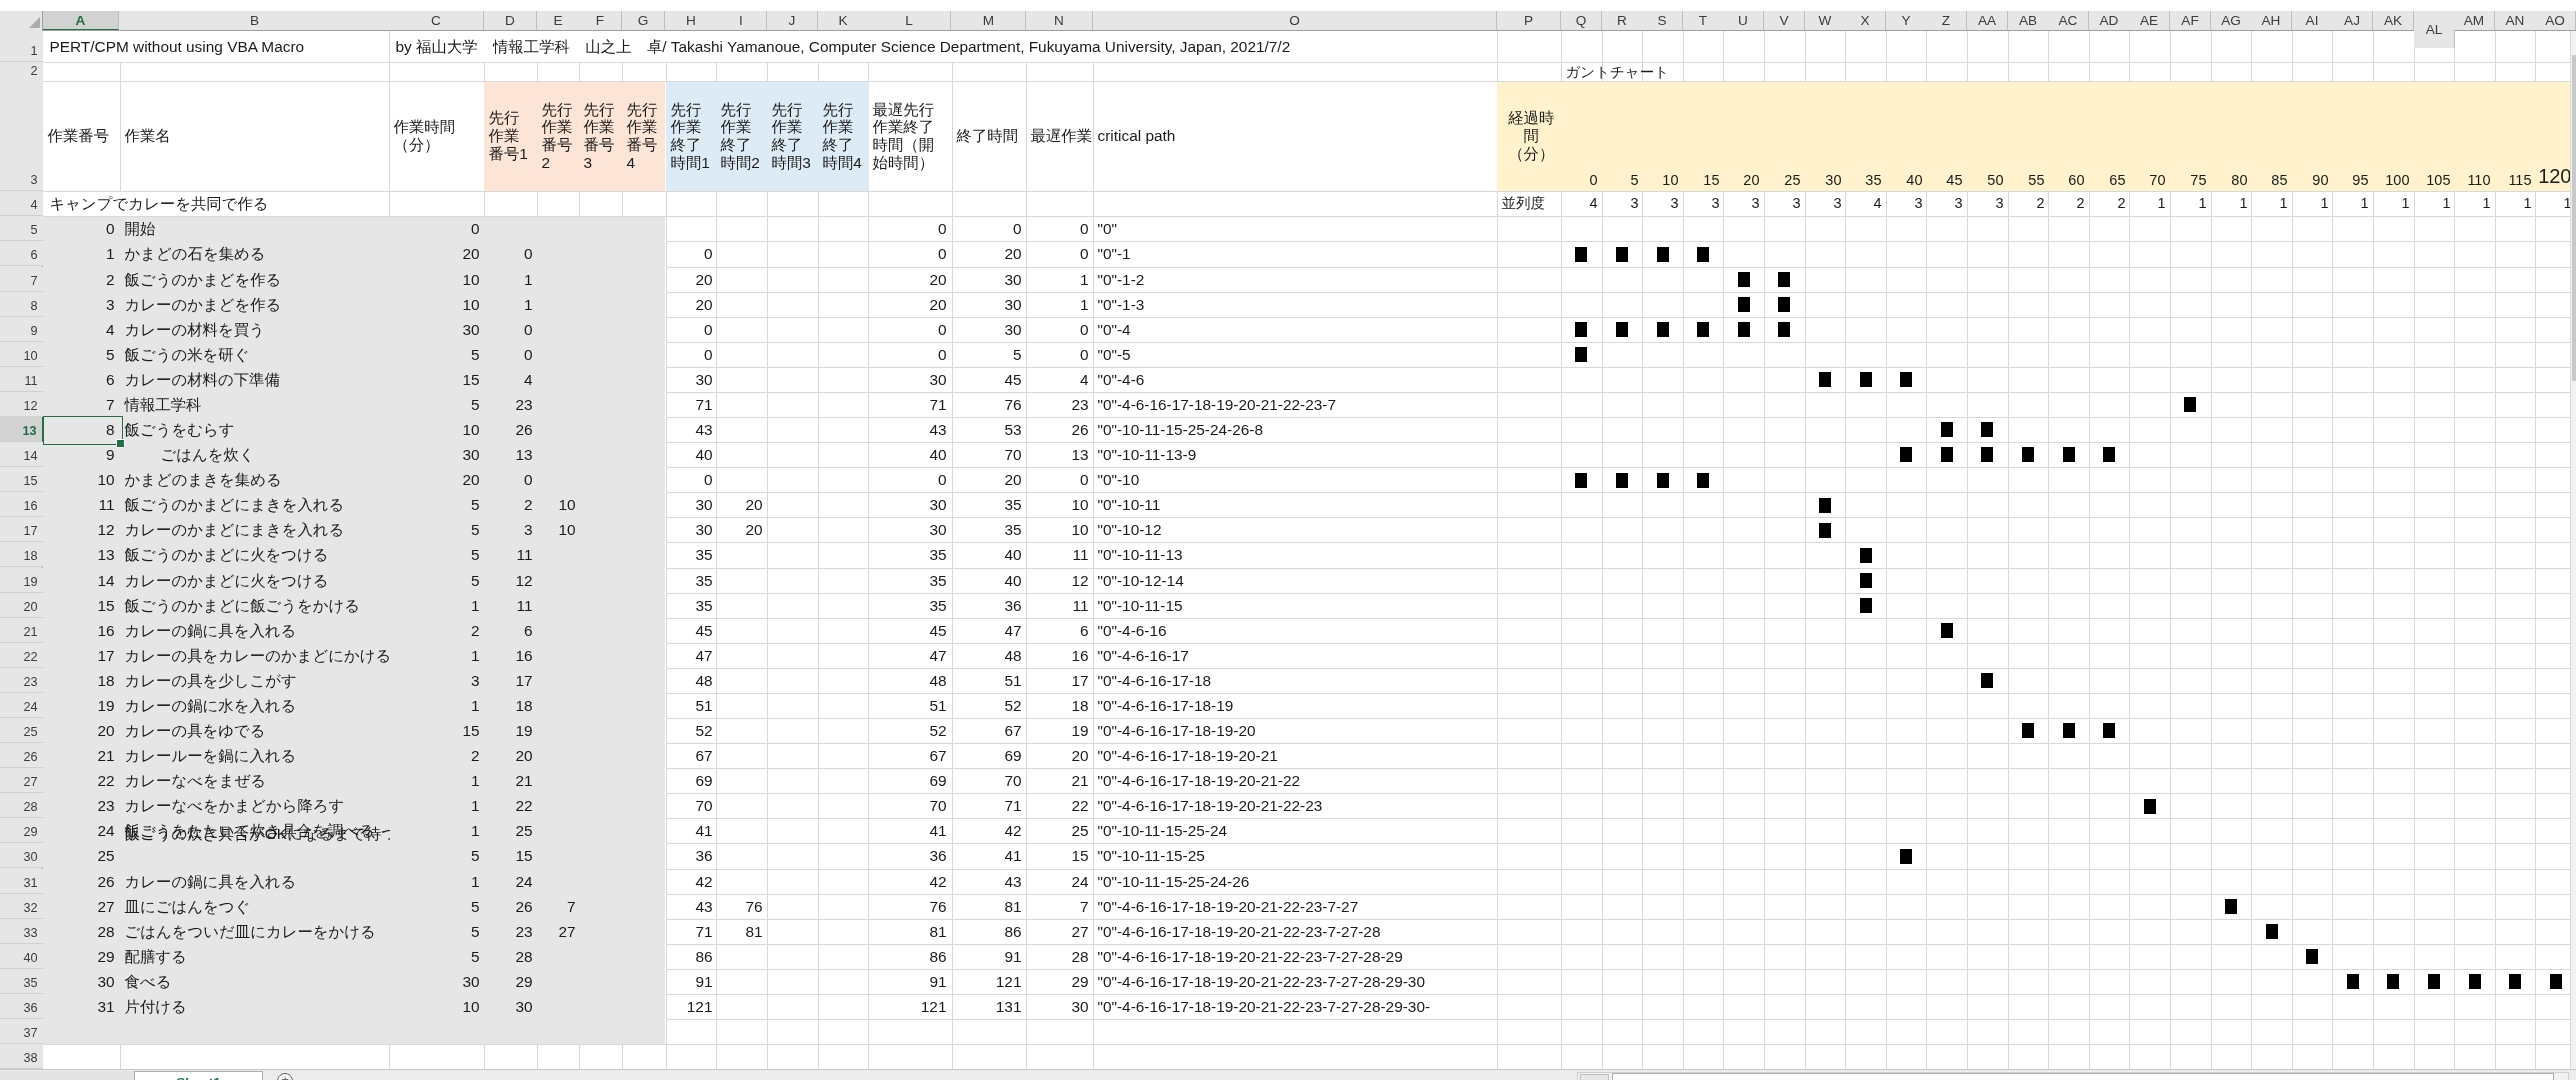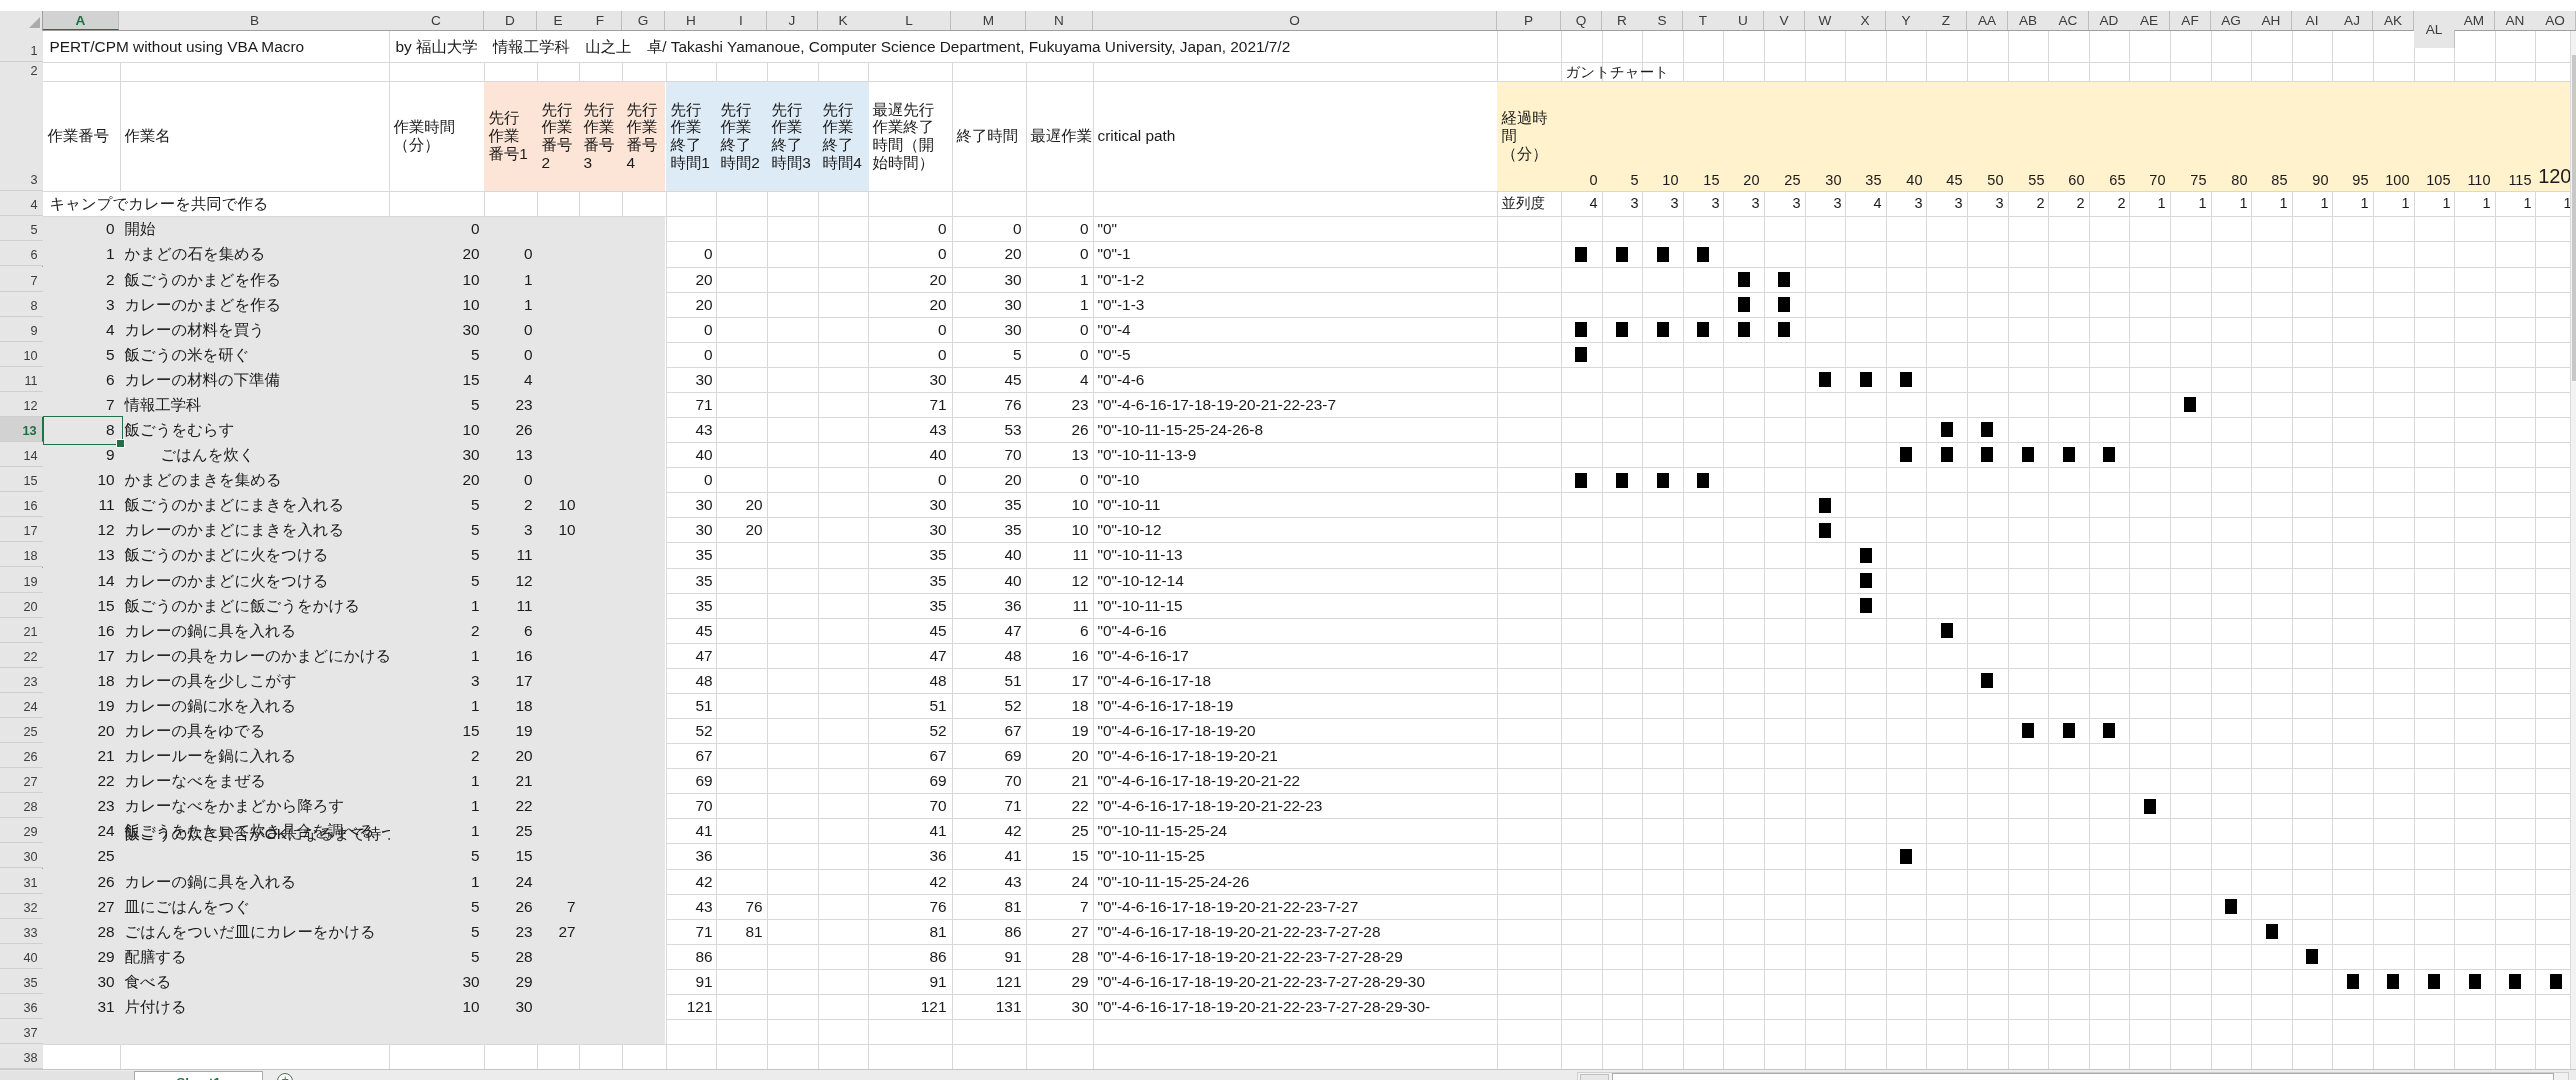--- a/index.html
+++ b/index.html
@@ -323,21 +323,21 @@
 作業
 終了
 時間4</div>
       <div class="cell txt wrap" style="left: 868px; top: 81px; width: 83px; height: 110px;">最遅先行
 作業終了
 時間（開
 始時間）</div>
       <div class="cell txt" style="left: 952px; top: 81px; width: 74px; height: 110px;">終了時間</div>
       <div class="cell txt" style="left: 1026px; top: 81px; width: 67px; height: 110px;">最遅作業</div>
       <div class="cell txt" style="left: 1093px; top: 81px; width: 404px; height: 110px;">critical path</div>
-      <div class="cell txt wrap" style="left: 1497px; top: 81px; width: 64px; height: 110px;">経過時間
+      <div class="cell txt wrap" style="left: 1497px; top: 81px; width: 64px; height: 110px; text-align: center;">経過時間
 （分）</div>
       <div class="cell txt" style="left: 1561px; top: 62px; width: 235px; height: 20px; font-size: 14.5px;">ガントチャート</div>
       <div class="cell num bottomalign" style="left: 1561px; top: 81px; width: 41px; height: 110px; font-size: 14.5px;">0</div>
       <div class="cell num bottomalign" style="left: 1602px; top: 81px; width: 41px; height: 110px; font-size: 14.5px;">5</div>
       <div class="cell num bottomalign" style="left: 1642px; top: 81px; width: 41px; height: 110px; font-size: 14.5px;">10</div>
       <div class="cell num bottomalign" style="left: 1683px; top: 81px; width: 41px; height: 110px; font-size: 14.5px;">15</div>
       <div class="cell num bottomalign" style="left: 1723px; top: 81px; width: 41px; height: 110px; font-size: 14.5px;">20</div>
       <div class="cell num bottomalign" style="left: 1764px; top: 81px; width: 41px; height: 110px; font-size: 14.5px;">25</div>
       <div class="cell num bottomalign" style="left: 1805px; top: 81px; width: 41px; height: 110px; font-size: 14.5px;">30</div>
       <div class="cell num bottomalign" style="left: 1845px; top: 81px; width: 41px; height: 110px; font-size: 14.5px;">35</div>

